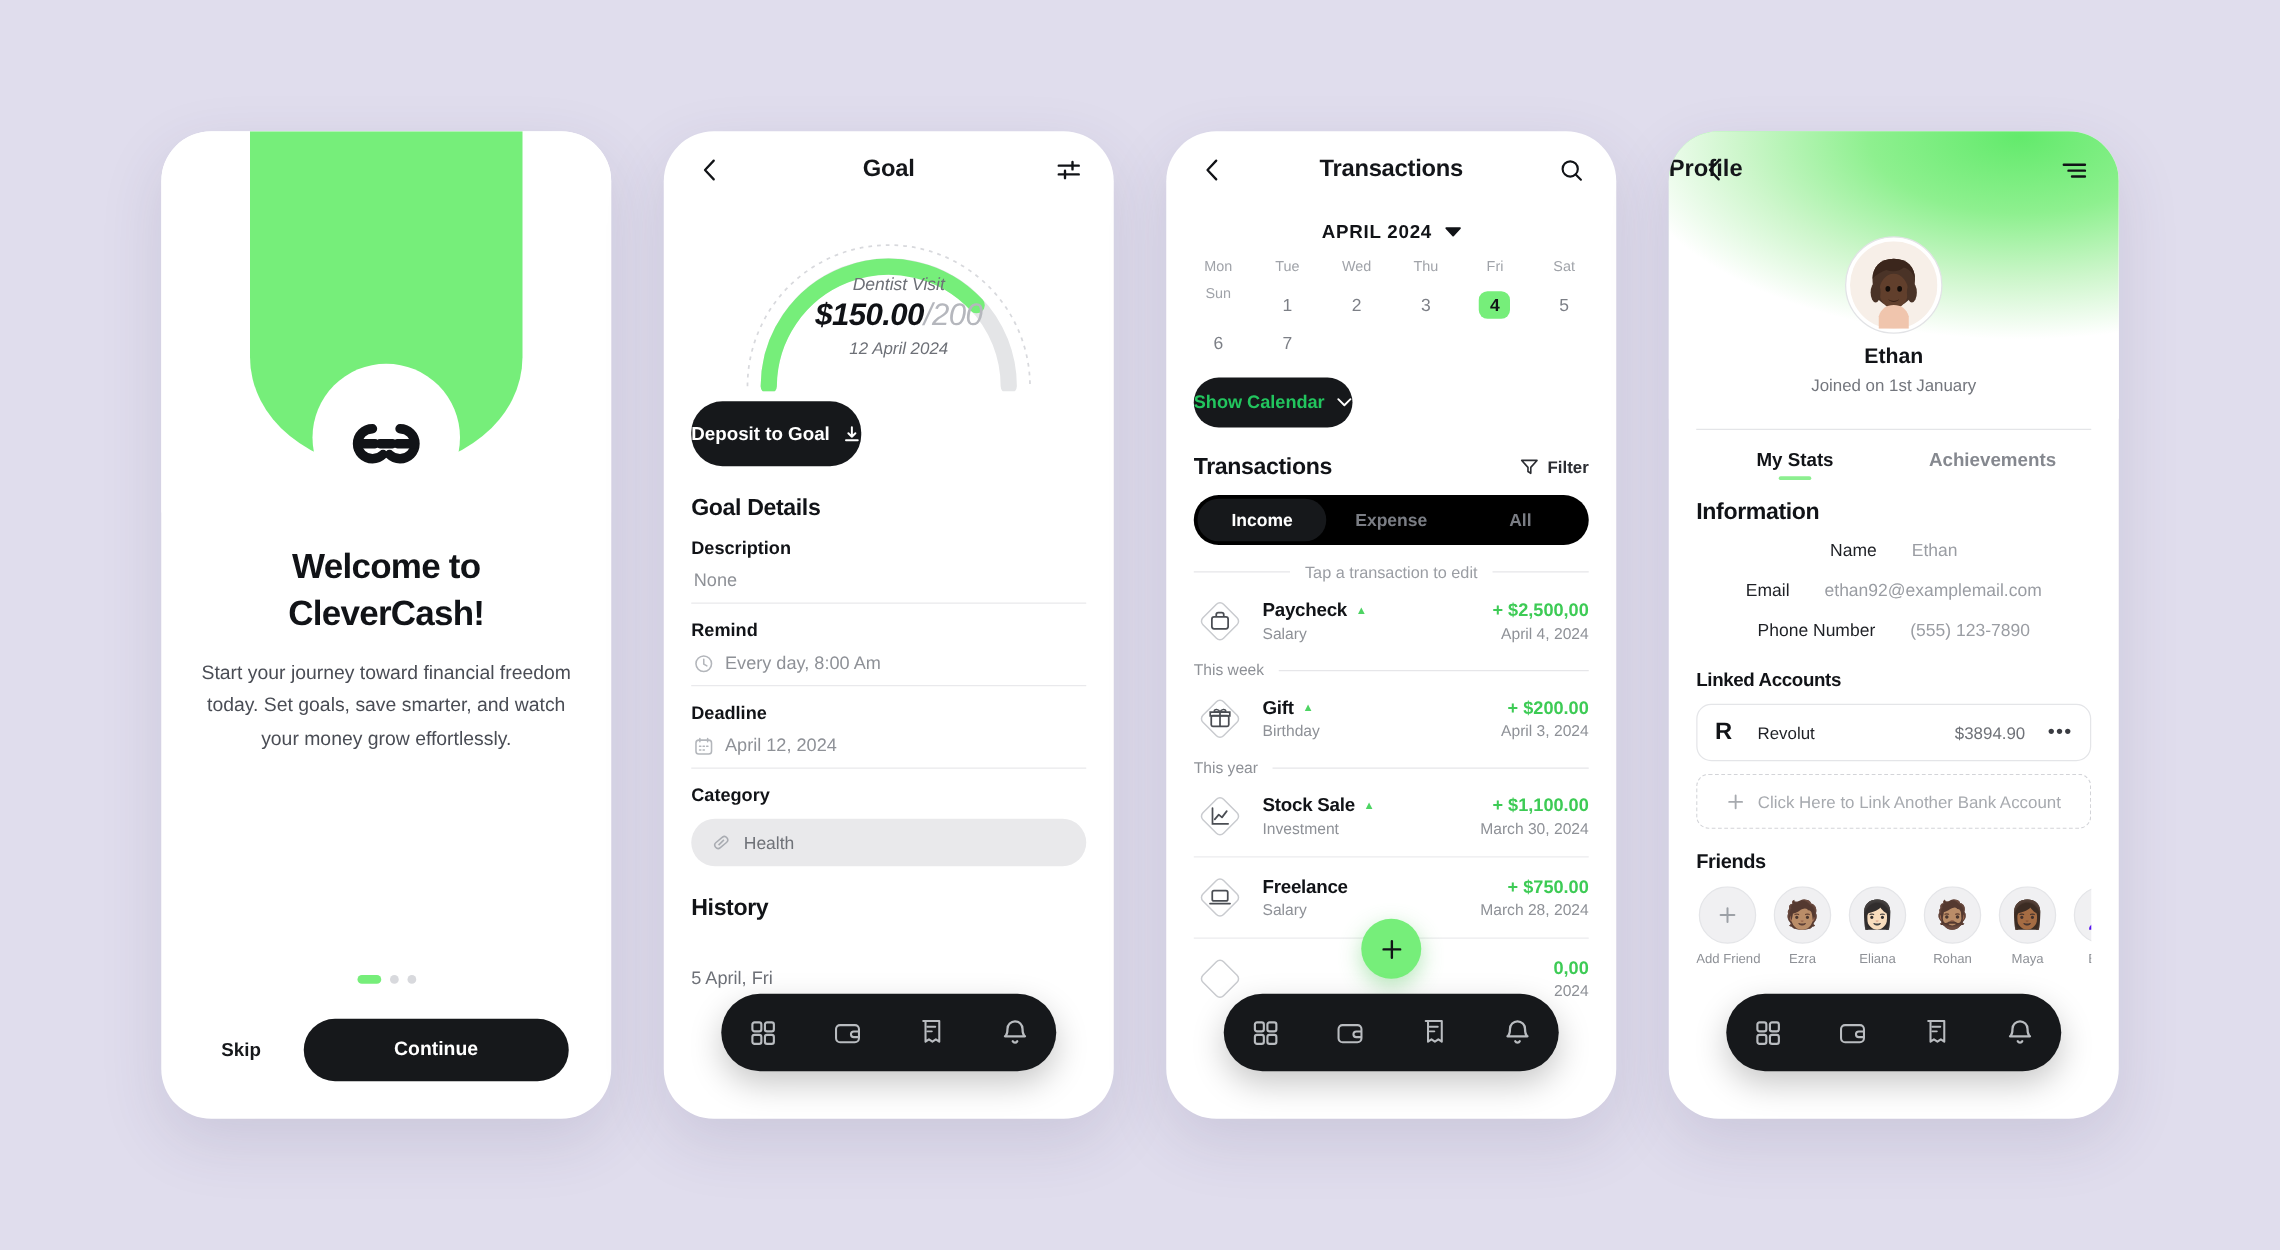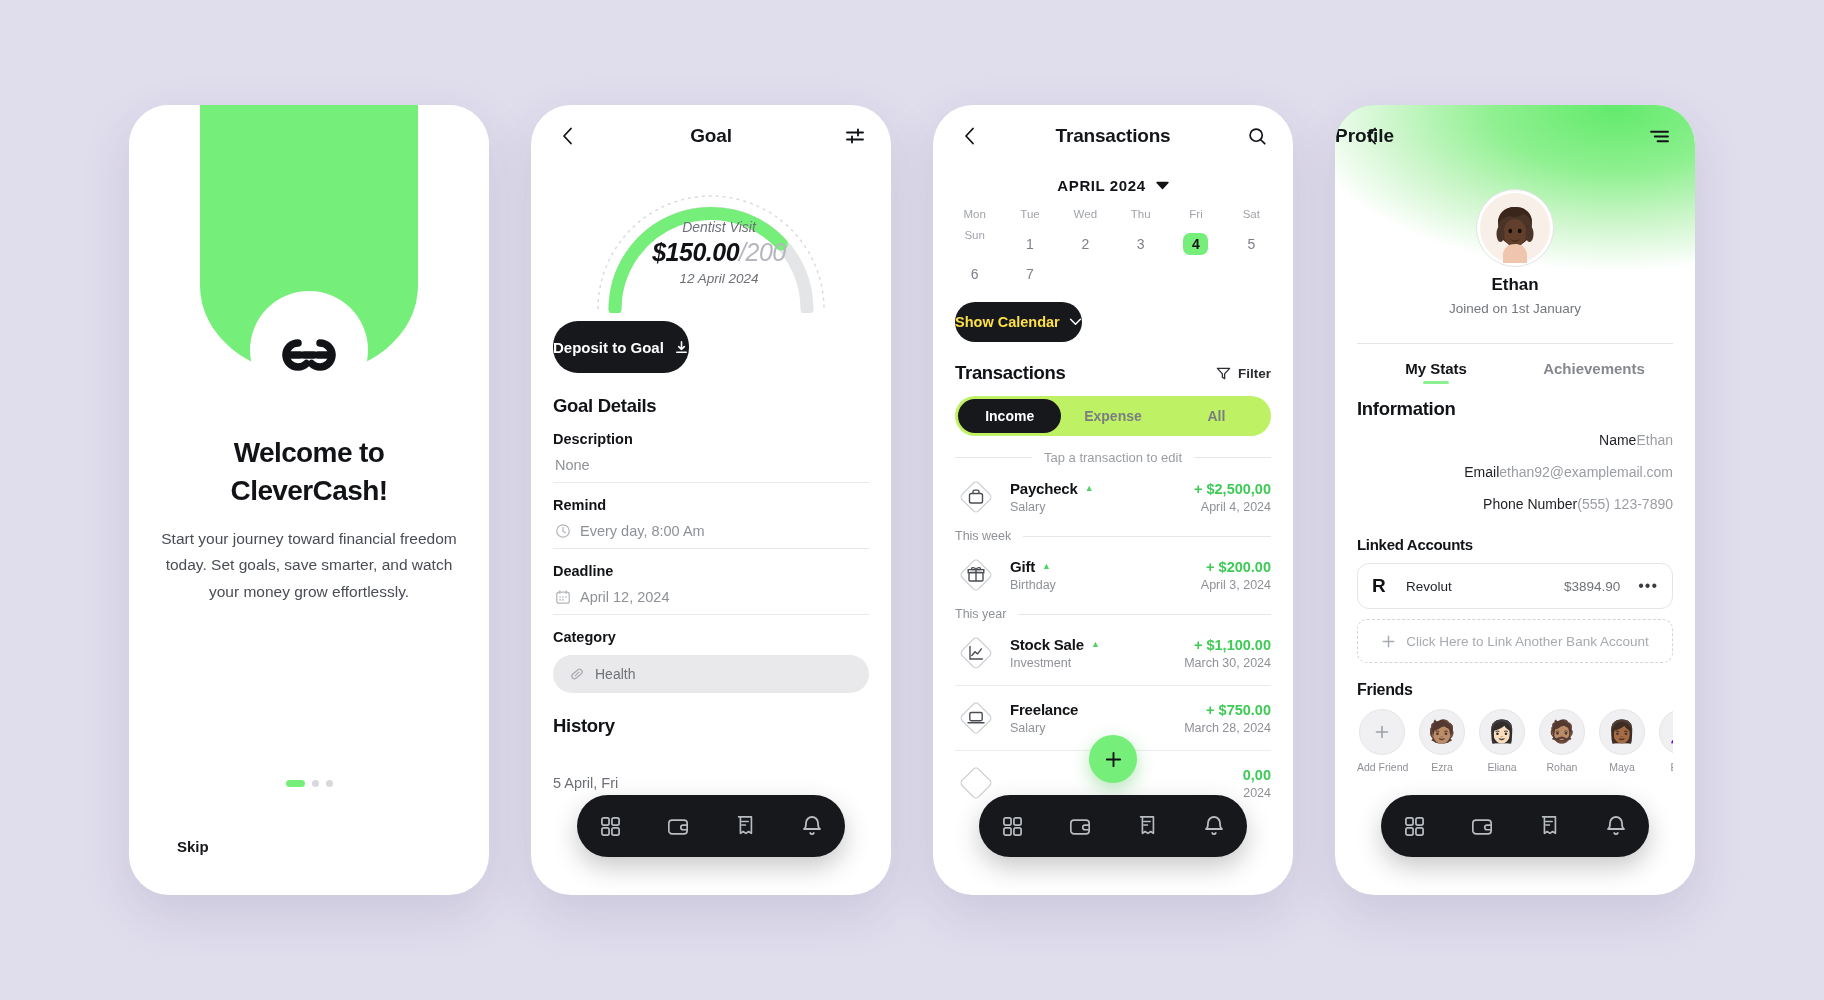--- a/index.html
+++ b/index.html
@@ -304,21 +304,21 @@
   .wn.active .pill { background: #76ee7a; color: #111317; font-weight: 600; }
 
   .show-cal {
     display: flex;
     align-items: center;
     justify-content: center;
     gap: 9px;
     margin: 13px 22px 0;
     height: 40px;
     background: #16181b;
-    color: #fde047;
+    color: #22c55e;
     border: none;
     border-radius: 22px;
     font-size: 14.5px;
     font-weight: 600;
     font-family: inherit;
     cursor: pointer;
   }
 
   .tx-head-row {
     display: flex;
@@ -329,21 +329,21 @@
   .tx-head { font-size: 18.5px; font-weight: 700; color: #111317; letter-spacing: -0.3px; }
   .filter-btn {
     display: flex; align-items: center; gap: 7px;
     font-size: 13.5px; font-weight: 600; color: #2b2d32;
     cursor: pointer;
   }
 
   .segmented {
     display: flex;
     margin: 12px 22px 0;
-    background: #bef264;
+    background: #000000;
     border-radius: 22px;
     padding: 3px;
   }
   .seg {
     flex: 1;
     text-align: center;
     padding: 9px 0;
     font-size: 14px;
     font-weight: 600;
     color: #7a7d84;
@@ -470,24 +470,25 @@
     position: absolute;
     left: 50%; bottom: 2px;
     transform: translateX(-50%);
     width: 26px; height: 3px;
     border-radius: 2px;
     background: #8cef90;
   }
 
   .info-row {
     display: flex;
-    justify-content: flex-end;
+    justify-content: center;
     align-items: center;
     margin: 0 22px;
     padding: 8px 0;
+    gap: 28px;
   }
   .info-k { font-size: 14px; color: #1e2025; }
   .info-v { font-size: 14px; color: #9a9da3; }
 
   .acct-card {
     display: flex;
     align-items: center;
     margin: 10px 22px 0;
     height: 46px;
     padding: 0 14px;
@@ -564,20 +565,21 @@
       </div>
 
       <div class="onb-dots">
         <div class="dot active"></div>
         <div class="dot"></div>
         <div class="dot"></div>
       </div>
 
       <div class="onb-actions">
         <div class="btn-skip">Skip</div>
+        <button class="btn-continue">Continue</button>
       </div>
 
     </div>
   </div>
 
   <div class="phone">
     <div class="screen">
 
       <div class="topbar">
         <div class="icon-btn">

